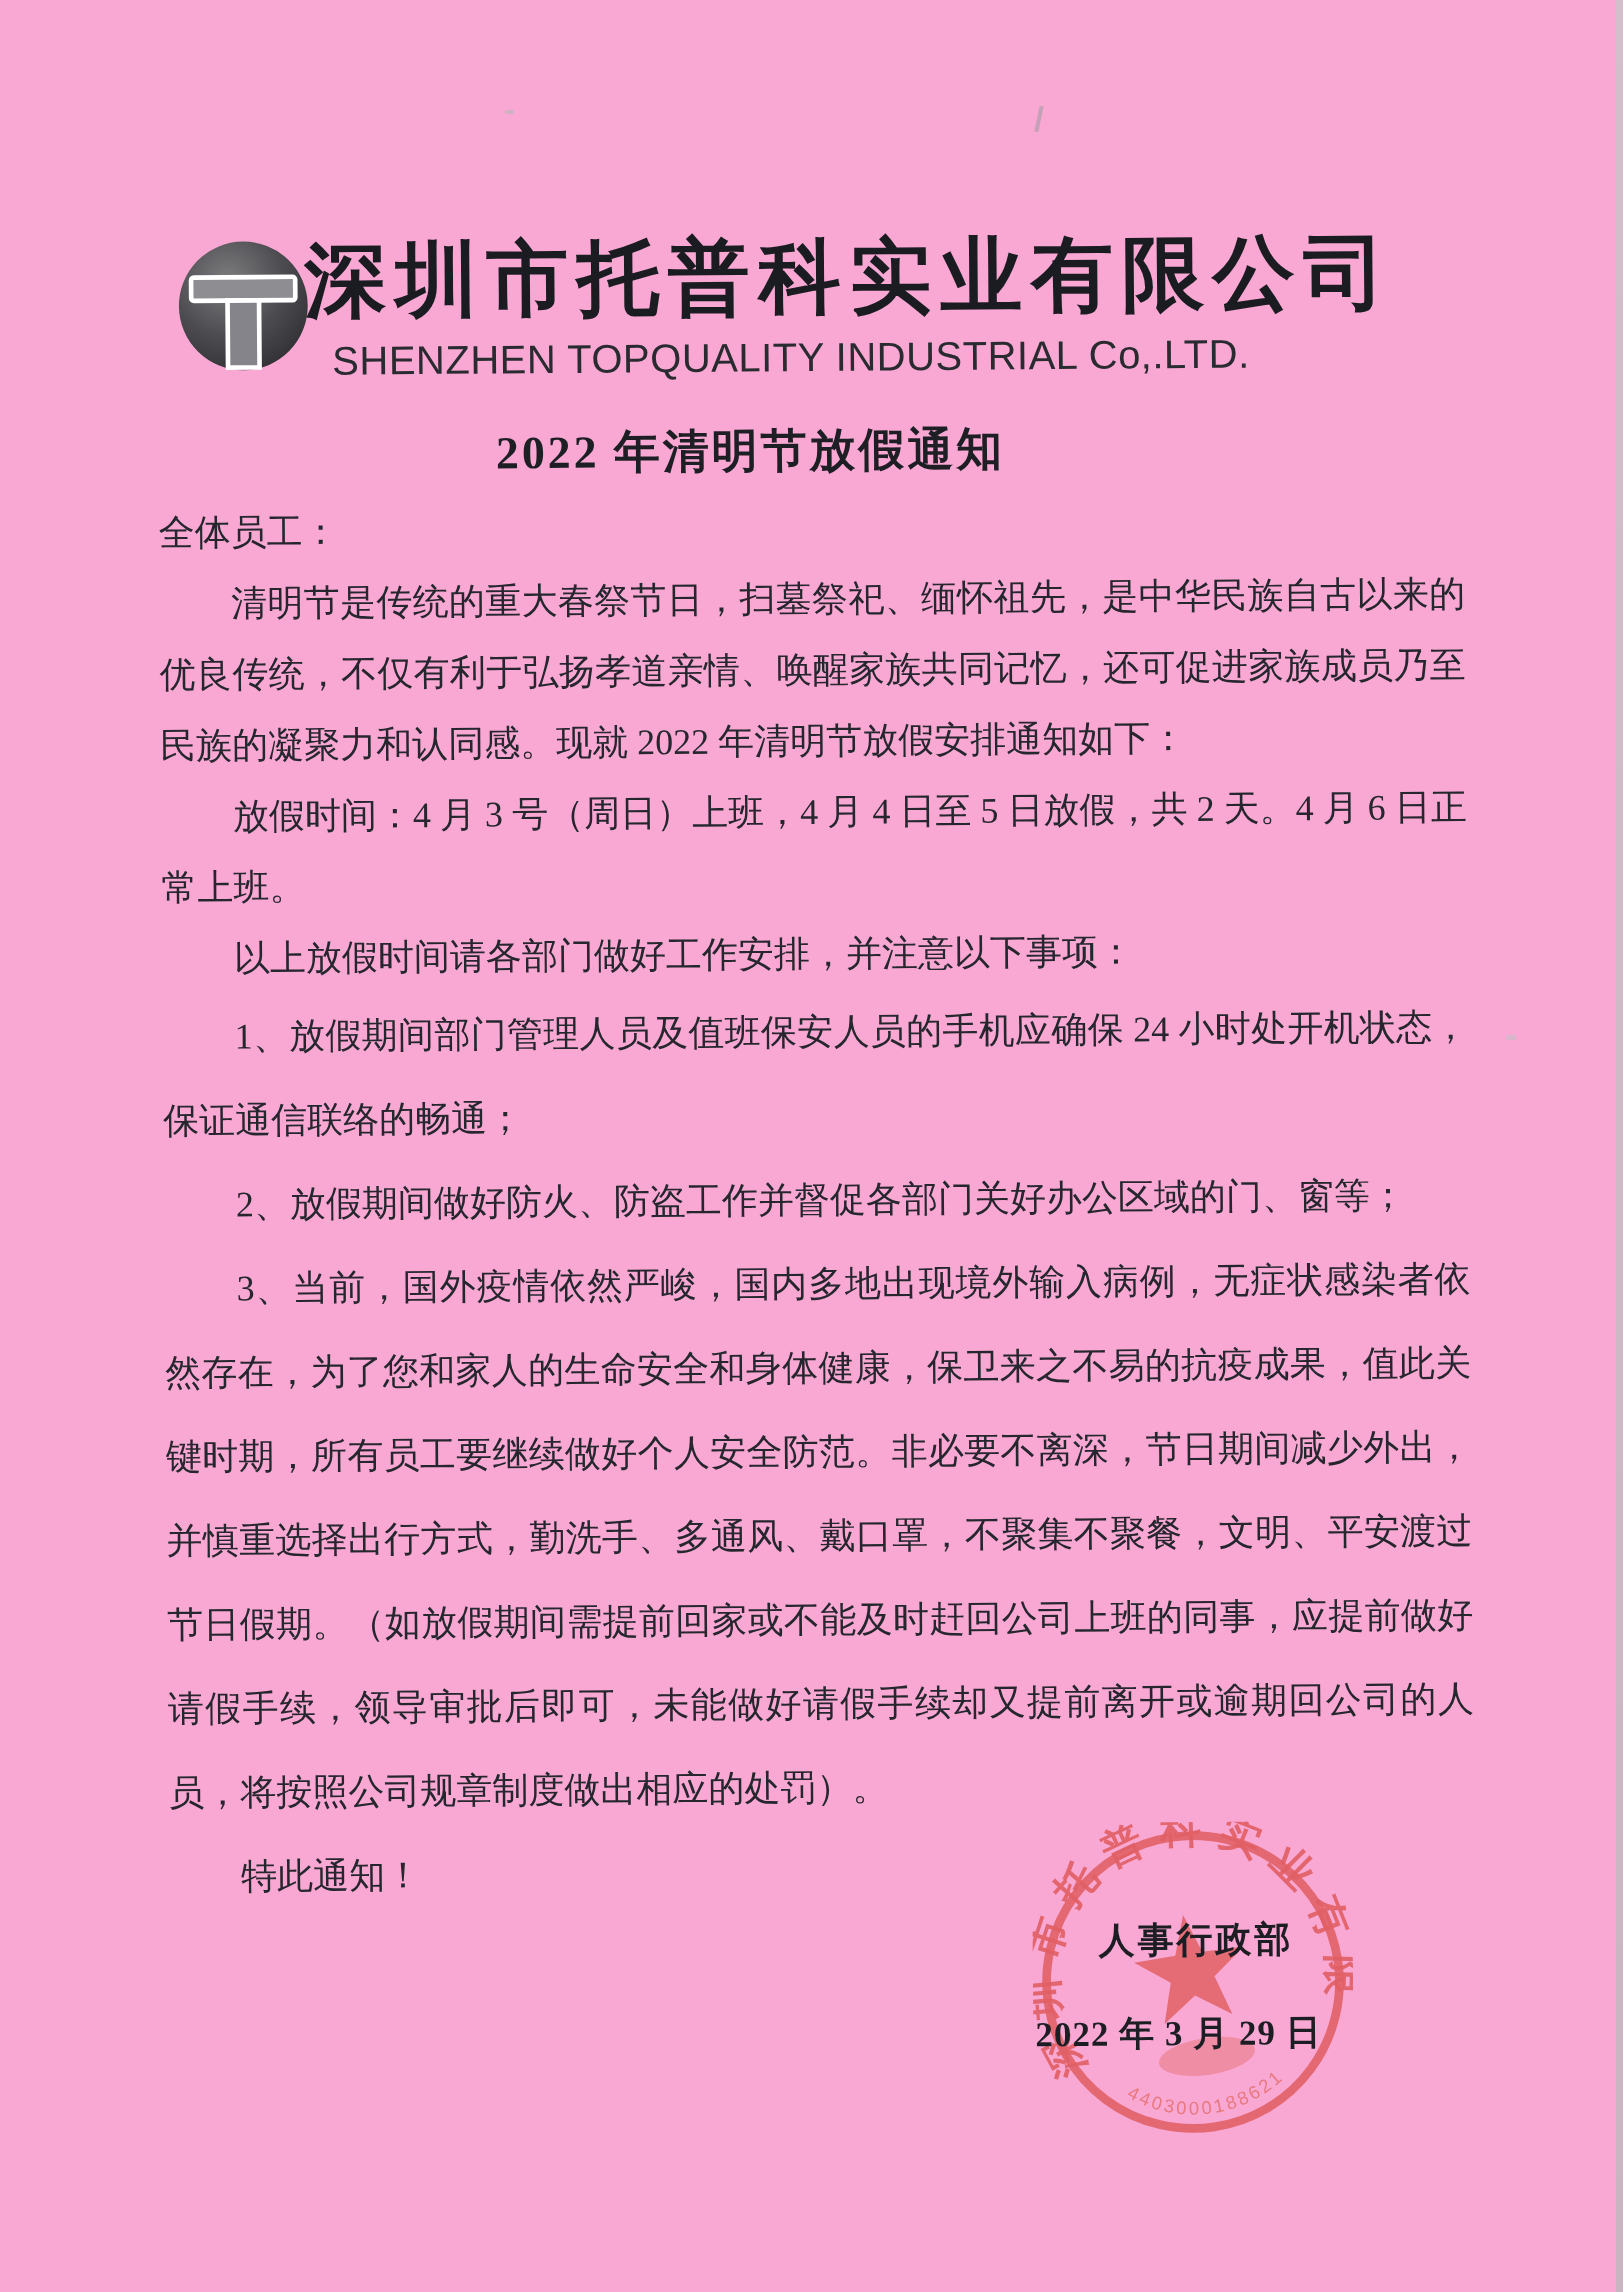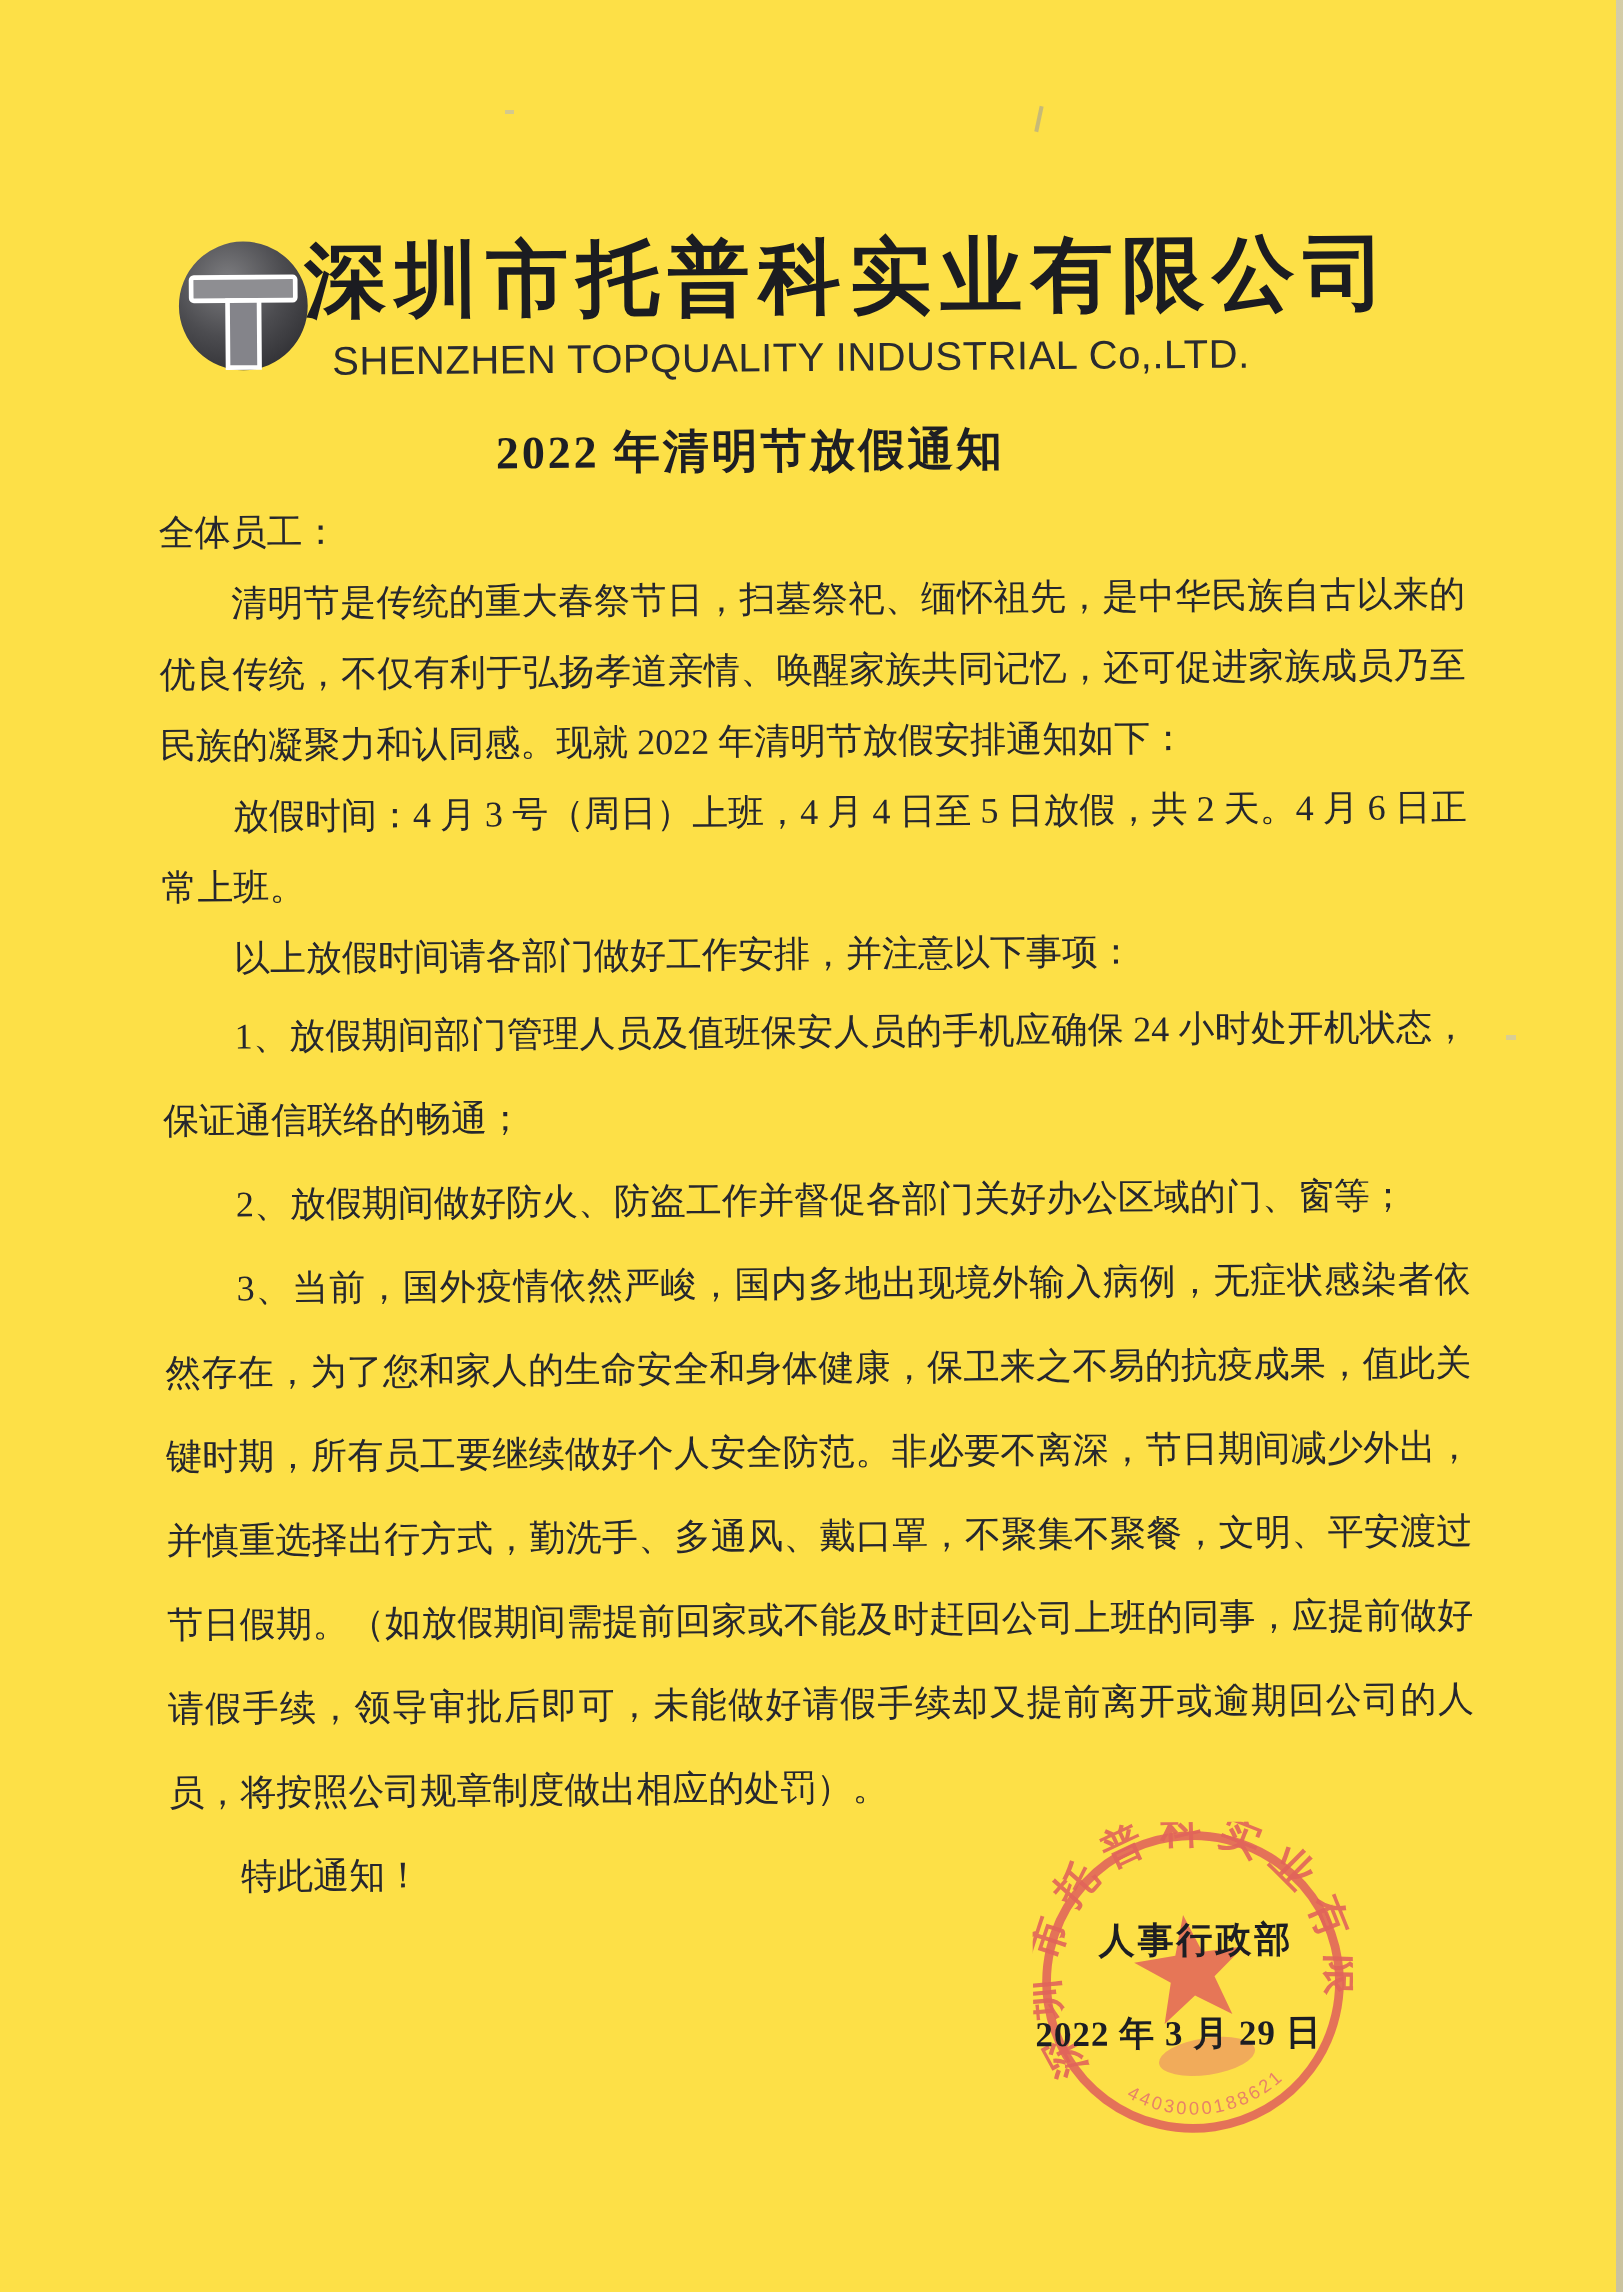--- a/index.html
+++ b/index.html
@@ -4,21 +4,21 @@
 <title>Document</title>
 <style>
   html,body{margin:0;padding:0;}
   body{
     width:1623px;height:2293px;
     background:#f4f4f5;
     font-family:"Liberation Serif","DejaVu Serif",serif;
   }
   .page{
     position:relative;width:1623px;height:2293px;
-    background:#fde047;overflow:hidden;
+    background:#f9a8d4;overflow:hidden;
   }
   .doc{
     position:absolute;inset:0;
     transform:rotate(-0.45deg);
     transform-origin:50% 42%;
     color:#23242b;
   }
   
   .logo{position:absolute;left:176px;top:233px;width:145px;height:137px;}
   .company-cn{

